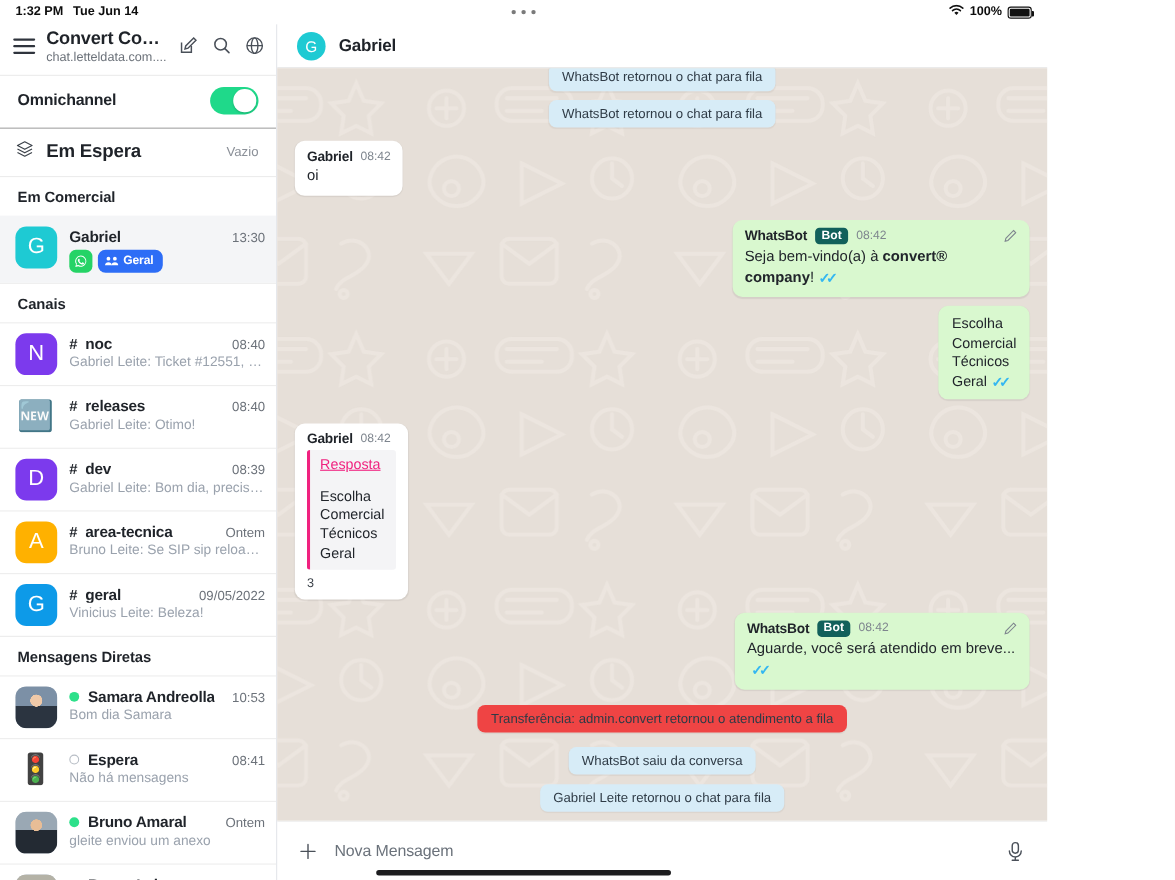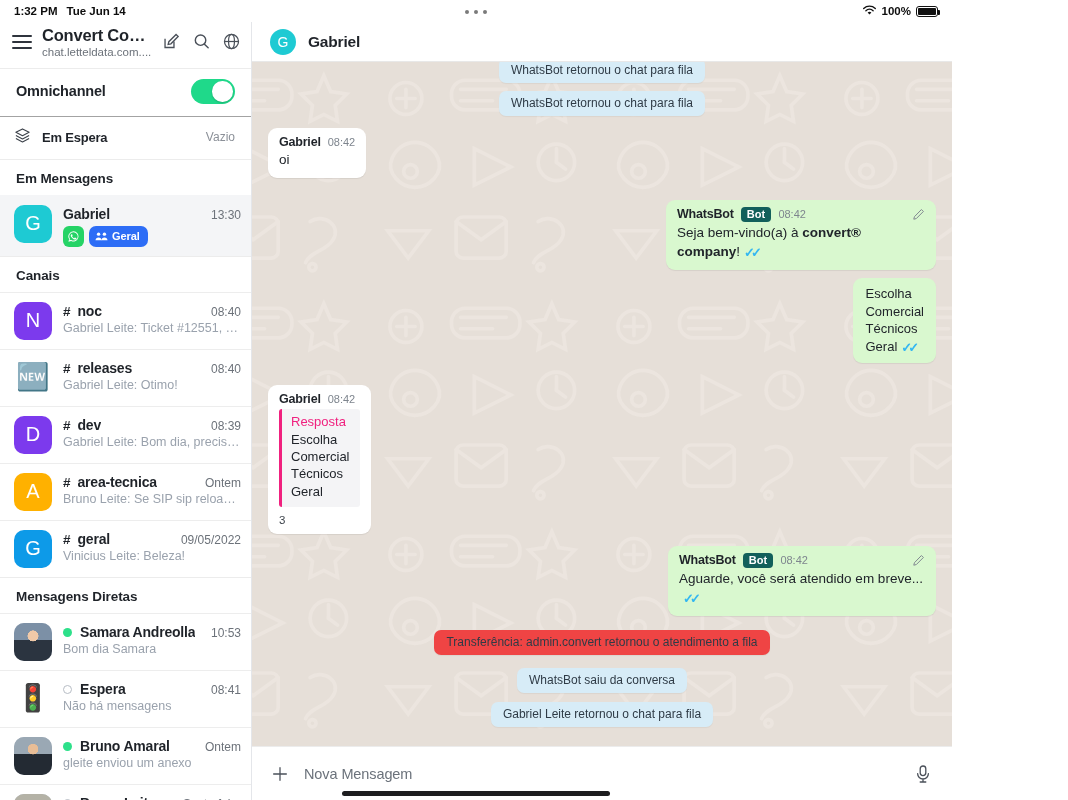--- a/index.html
+++ b/index.html
@@ -61,21 +61,21 @@
     padding: 10px 16px 12px 16px; border-top: 1px solid #ececec;
     border-bottom: 1px solid #a3a3a3;
   }
   .omni-label { font-size: 14.5px; font-weight: bold; color: #1f2329; letter-spacing: -0.2px; }
   .toggle { width: 44px; height: 25px; border-radius: 13px; background: #1fd98a; position: relative; cursor: pointer; }
   .toggle i { position: absolute; top: 2.2px; right: 2.2px; width: 20.5px; height: 20.5px;
               border-radius: 50%; background: #fff; box-shadow: 0 1px 2px rgba(0,0,0,.2); }
 
   .espera-row { display: flex; align-items: center; padding: 10px 16px 11px 14px;
                 border-bottom: 1px solid #ececec; gap: 11px; }
-  .espera-label { font-size: 13px; font-weight: bold; color: #1f2329; letter-spacing: -0.2px; }
+  .espera-label { font-size: 17px; font-weight: bold; color: #1f2329; letter-spacing: -0.2px; }
   .espera-empty { margin-left: auto; font-size: 12px; color: #8b9098; }
 
   .sec-head { padding: 11px 16px 9px 16px; font-size: 13.5px; font-weight: bold;
               color: #1f2329; letter-spacing: -0.1px; }
   .sec-head.bordered { border-top: 1px solid #ececec; }
 
   .chat-list { overflow: hidden; flex: 1 1 auto; }
   .chat-row { display: flex; align-items: flex-start; gap: 11px;
               padding: 9px 10px 9px 14px; border-top: 1px solid #ededed; position: relative; cursor: pointer; }
   .chat-row.active { background: #f4f5f7; border-top-color: transparent; }
@@ -147,21 +147,21 @@
   .b-text { font-size: 13.5px; color: #21252b; line-height: 1.4; }
   .b-text b { font-weight: bold; }
   .ticks { display: inline-block; color: #34b7f1; font-size: 13px; margin-left: 4px;
            letter-spacing: -4px; font-weight: bold; vertical-align: -1px; }
 
   .bubble.choices { padding: 7px 12px 7px 12px; }
   .choice-line { font-size: 13px; color: #21252b; line-height: 1.35; }
 
   .quote { border-left: 3px solid #f0217f; background: #f4f4f6; border-radius: 3px;
            padding: 5px 10px 7px 9px; margin: 3px 0 7px 0; }
-  .quote-title { color: #f0217f; font-size: 13px; font-weight: 500; margin-bottom: 2px; }
+  .quote-title { color: #f0217f; font-size: 13px; font-weight: 500; margin-bottom: 13px; text-decoration: underline; }
   .quote-line { font-size: 13px; color: #21252b; line-height: 1.32; }
   .q-count { font-size: 11.5px; color: #3d434b; }
 
   .sysmsg { background: #d7ecf7; color: #2f3b46; font-size: 12px;
             border-radius: 7px; padding: 5px 12px 6px 12px; box-shadow: 0 1px 1px rgba(0,0,0,.05); }
   .sysmsg.warn { background: #ef4444; }
 
   
   .composer { flex: 0 0 54px; height: 54px; background: #fff; display: flex;
               align-items: center; gap: 14px; padding: 0 20px 0 18px; border-top: 1px solid #ececec; }
@@ -252,21 +252,21 @@
               <path d="M2 9l7 3.6L16 9"></path>
               <path d="M2 12.3l7 3.6 7-3.6"></path>
           </svg>
         </span>
         <span class="espera-label">Em Espera</span>
         <span class="espera-empty">Vazio</span>
       </div>
 
       <div class="chat-list">
 
-        <div class="sec-head">Em Mensagens</div>
+        <div class="sec-head">Em Comercial</div>
 
         <div class="chat-row active">
           <div class="avatar" style="background:#1ecad3">G</div>
           <div class="chat-main">
             <div class="chat-top">
               <span class="chat-name">Gabriel</span>
               <span class="chat-time">13:30</span>
             </div>
             <div class="badges">
               <span class="badge-wa">

